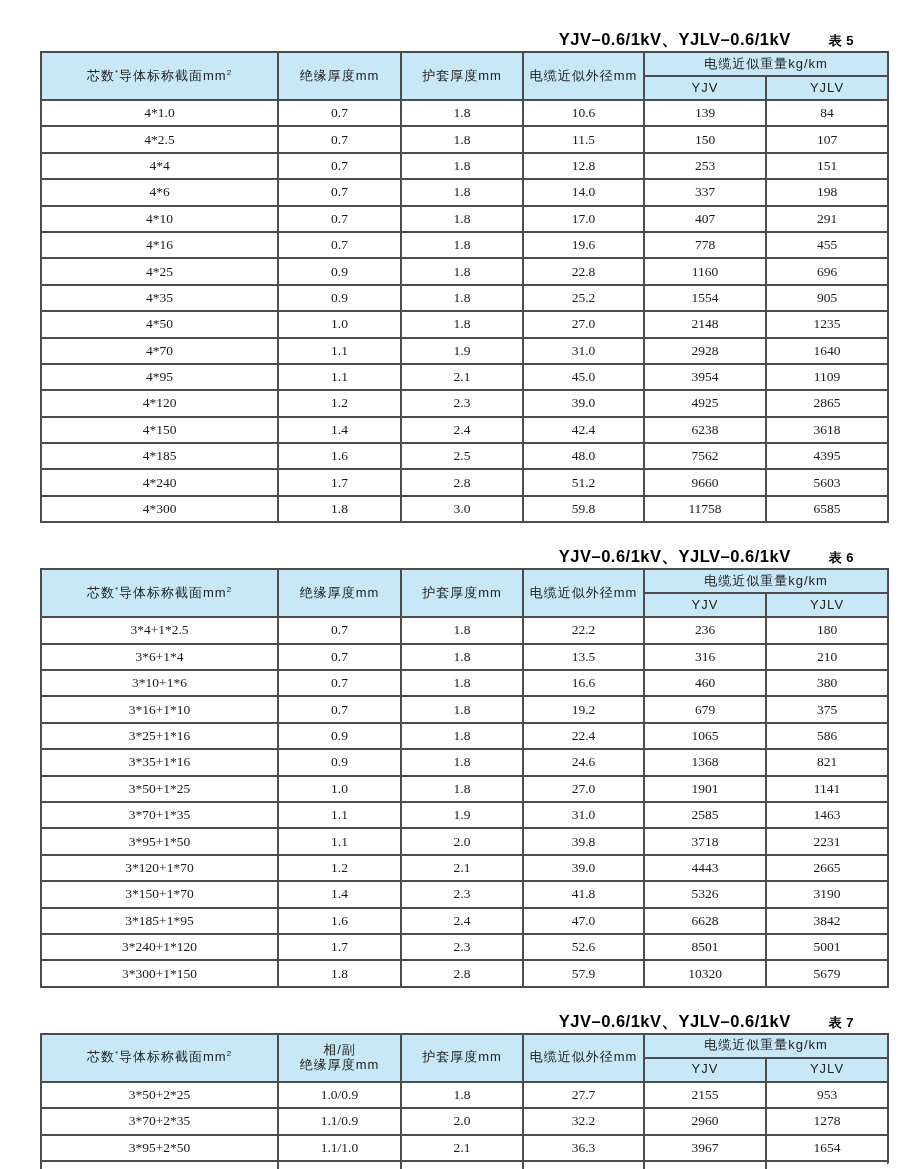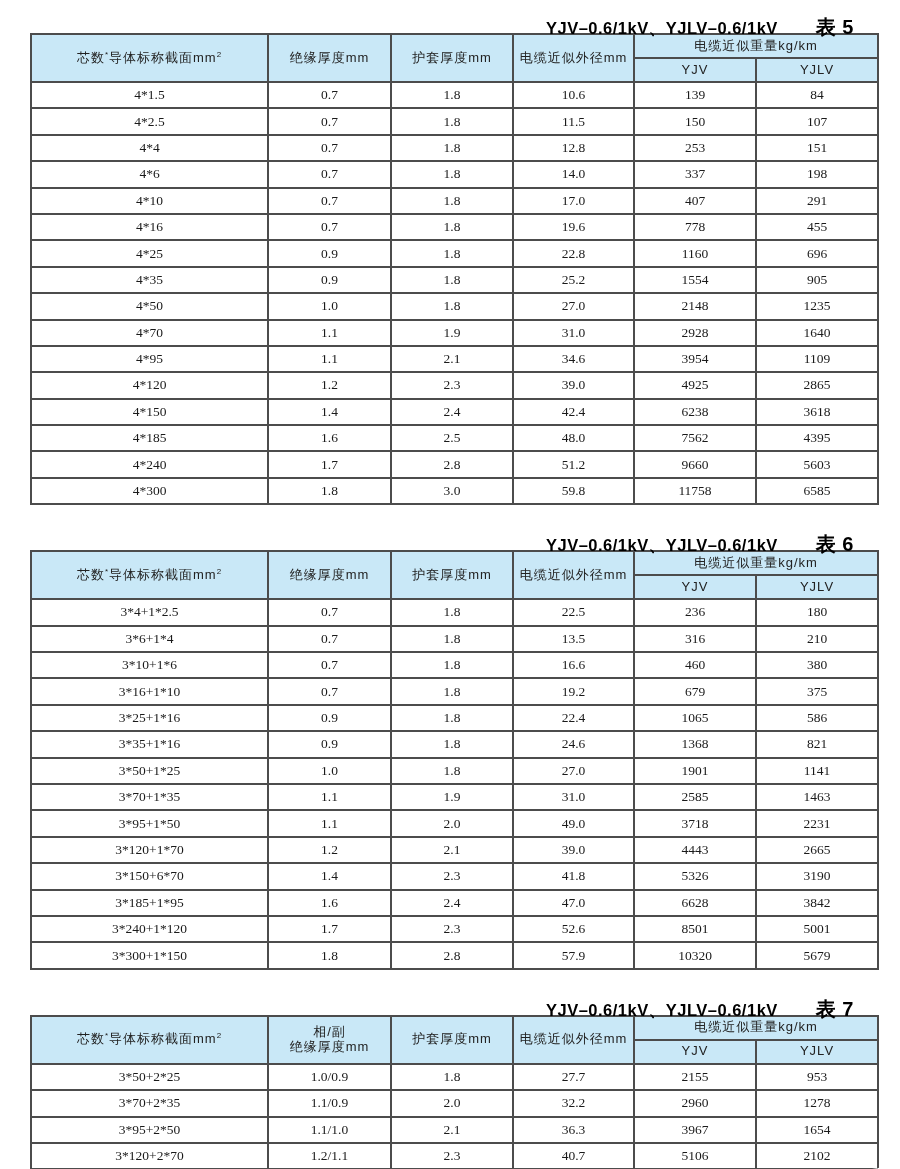--- a/index.html
+++ b/index.html
@@ -1,42 +1,42 @@
 <!DOCTYPE html>
 <html><head>
 <meta charset="utf-8">
 <style>
   html,body{margin:0;padding:0;background:#ffffff;}
   .sheet{
     width:900px;height:1169px;
     background:#ffffff;
     box-sizing:border-box;
-    padding-top:4px;
+    padding-top:22px;
     font-family:"Liberation Serif",serif;
     color:#1f1f1f;
     overflow:hidden;
     border-radius:28px;
   }
   .title-row{
     display:flex;
     justify-content:flex-end;
     align-items:baseline;
     gap:38px;
     padding-right:46px;
     height:22px;
     margin-bottom:7px;
     font-family:"Liberation Sans",sans-serif;
     font-weight:bold;
     font-size:16.5px;
     color:#000;
     letter-spacing:0.5px;
   }
-  .title-label{font-size:20px;margin-top:10px;}
+  .title-label{font-size:13px;margin-top:10px;}
   table.spec{
-    margin-left:30px;
+    margin-left:40px;
     border-collapse:collapse;
     table-layout:fixed;
     width:847px;
   }
   table.spec th, table.spec td{
     border:2px solid #4c4c4c;
     text-align:center;
     vertical-align:middle;
     padding:0;
     overflow:hidden;
@@ -92,21 +92,21 @@
           <th rowspan="2">电缆近似外径mm</th>
           <th colspan="2">电缆近似重量kg/km</th>
         </tr>
         <tr>
           <th>YJV</th>
           <th>YJLV</th>
         </tr>
       </thead>
       <tbody>
           <tr>
-            <td>4*1.5</td>
+            <td>4*1.0</td>
             <td>0.7</td>
             <td>1.8</td>
             <td>10.6</td>
             <td>139</td>
             <td>84</td>
           </tr>
           <tr>
             <td>4*2.5</td>
             <td>0.7</td>
             <td>1.8</td>
@@ -175,21 +175,21 @@
             <td>1.1</td>
             <td>1.9</td>
             <td>31.0</td>
             <td>2928</td>
             <td>1640</td>
           </tr>
           <tr>
             <td>4*95</td>
             <td>1.1</td>
             <td>2.1</td>
-            <td>34.6</td>
+            <td>45.0</td>
             <td>3954</td>
             <td>1109</td>
           </tr>
           <tr>
             <td>4*120</td>
             <td>1.2</td>
             <td>2.3</td>
             <td>39.0</td>
             <td>4925</td>
             <td>2865</td>
@@ -258,21 +258,21 @@
         <tr>
           <th>YJV</th>
           <th>YJLV</th>
         </tr>
       </thead>
       <tbody>
           <tr>
             <td>3*4+1*2.5</td>
             <td>0.7</td>
             <td>1.8</td>
-            <td>22.5</td>
+            <td>22.2</td>
             <td>236</td>
             <td>180</td>
           </tr>
           <tr>
             <td>3*6+1*4</td>
             <td>0.7</td>
             <td>1.8</td>
             <td>13.5</td>
             <td>316</td>
             <td>210</td>
@@ -322,34 +322,34 @@
             <td>1.1</td>
             <td>1.9</td>
             <td>31.0</td>
             <td>2585</td>
             <td>1463</td>
           </tr>
           <tr>
             <td>3*95+1*50</td>
             <td>1.1</td>
             <td>2.0</td>
-            <td>49.0</td>
+            <td>39.8</td>
             <td>3718</td>
             <td>2231</td>
           </tr>
           <tr>
             <td>3*120+1*70</td>
             <td>1.2</td>
             <td>2.1</td>
             <td>39.0</td>
             <td>4443</td>
             <td>2665</td>
           </tr>
           <tr>
-            <td>3*150+6*70</td>
+            <td>3*150+1*70</td>
             <td>1.4</td>
             <td>2.3</td>
             <td>41.8</td>
             <td>5326</td>
             <td>3190</td>
           </tr>
           <tr>
             <td>3*185+1*95</td>
             <td>1.6</td>
             <td>2.4</td>

